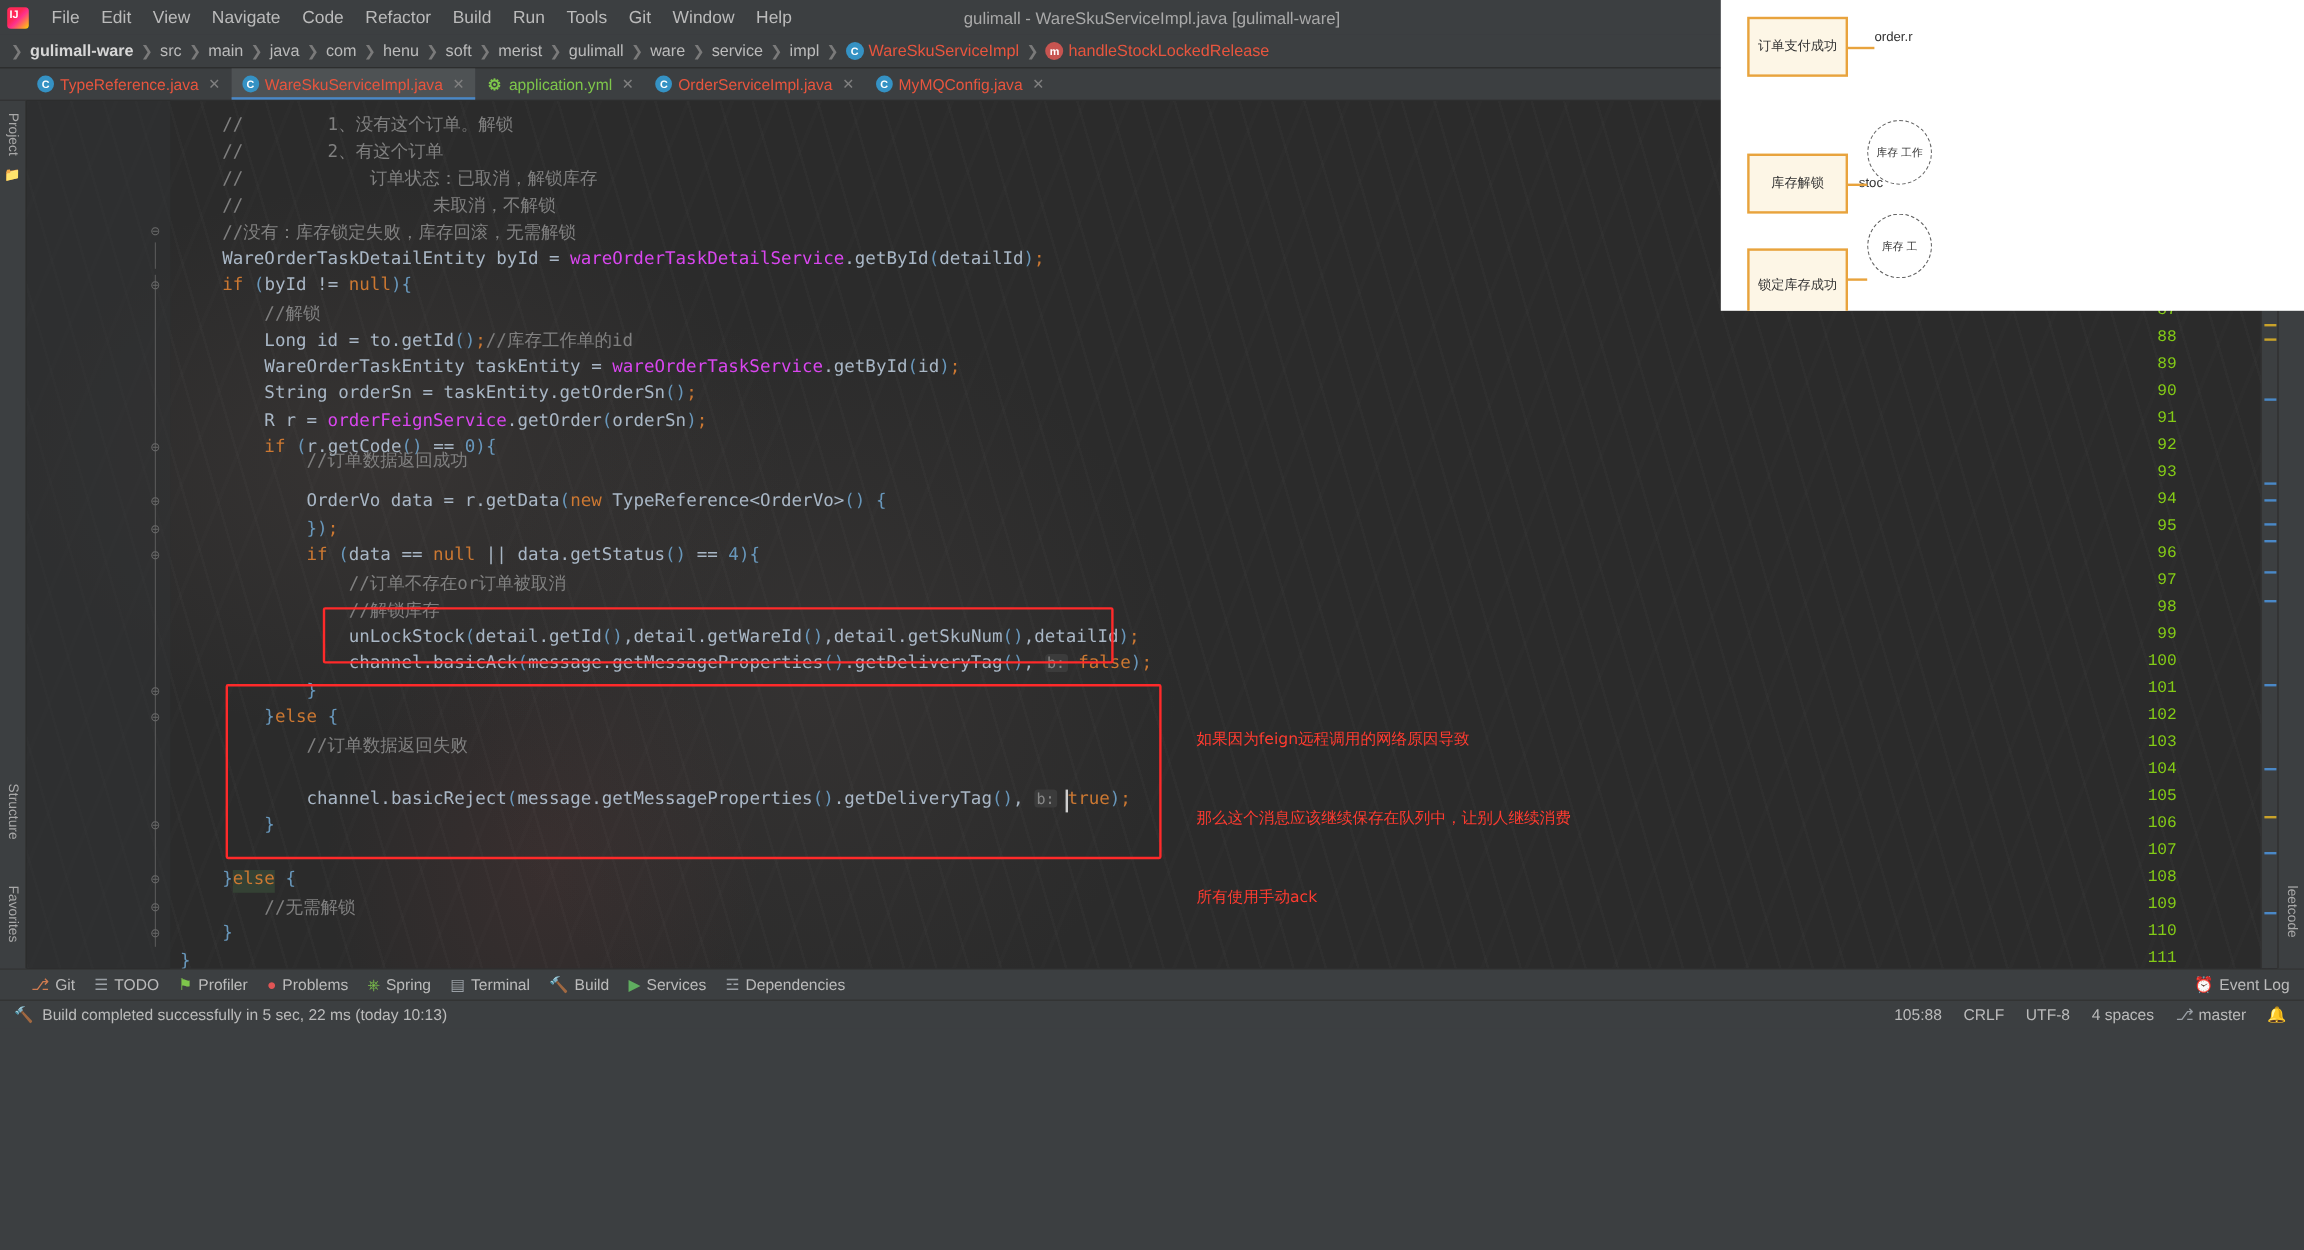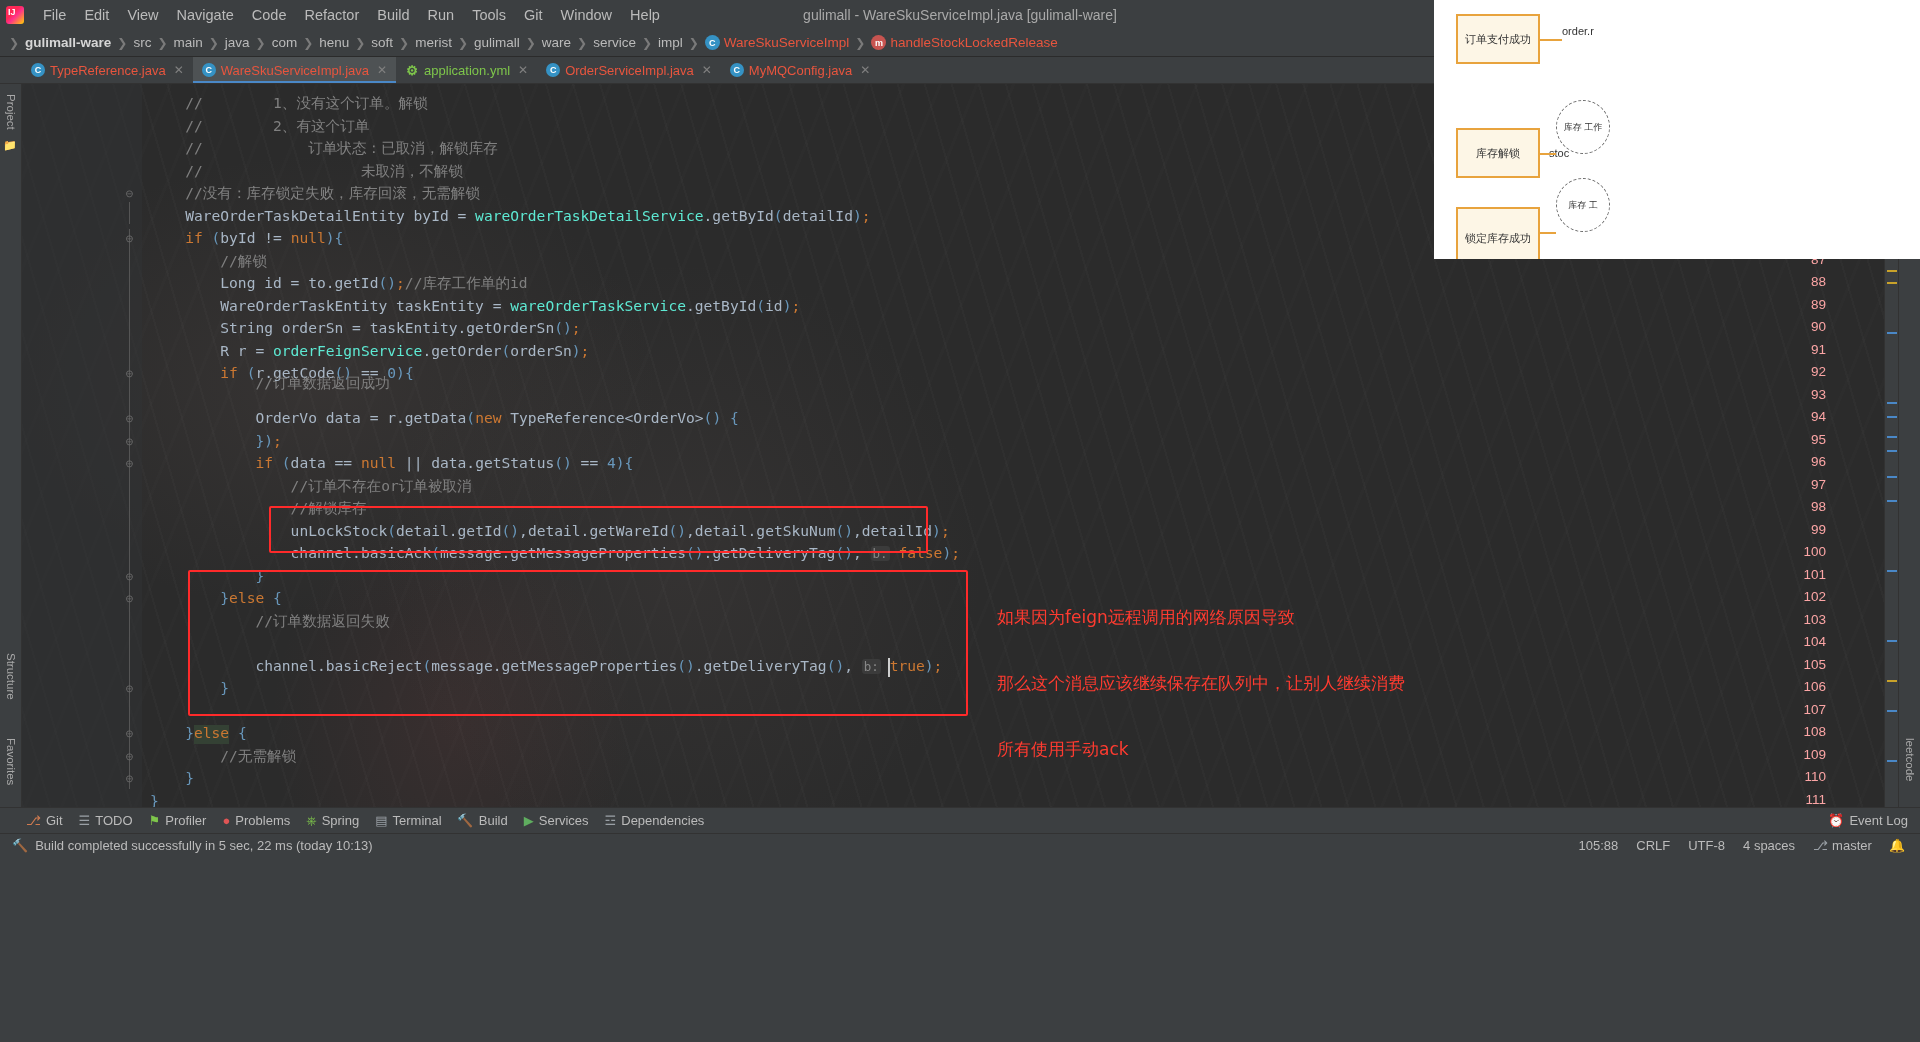--- a/index.html
+++ b/index.html
@@ -119,53 +119,53 @@
       repeating-linear-gradient(74deg, rgba(255,255,255,0.018) 0px, rgba(255,255,255,0.018) 2px, rgba(0,0,0,0) 2px, rgba(0,0,0,0) 26px),
       repeating-linear-gradient(112deg, rgba(255,255,255,0.013) 0px, rgba(255,255,255,0.013) 3px, rgba(0,0,0,0) 3px, rgba(0,0,0,0) 34px),
       #2b2b2b;
     pointer-events: none;
   }
   .gutter {
     position: absolute; left: 0; top: 0; bottom: 0; width: 120px;
     background: rgba(49,51,53,0.55);
   }
   .gutter-line {
-    position: absolute; right: 72px; width: 60px; text-align: right;
-    color: #fca5a5; font-size: 13.5px; font-family: Liberation Sans, sans-serif;
+    position: absolute; right: 84px; width: 60px; text-align: right;
+    color: #84cc16; font-size: 13.5px; font-family: Liberation Mono, monospace;
   }
   .fold {
     position: absolute; left: 102px; width: 11px; height: 11px;
     color: #888; font-size: 9px; text-align: center; line-height: 11px;
   }
   .fold-line {
     position: absolute; left: 107px; width: 1px; background: #555; 
   }
   .code-layer {
     position: absolute; left: 0; top: 0; right: 0; bottom: 0;
     font-family: "DejaVu Sans Mono", monospace; font-size: 14.6px;
   }
   .cl { position: absolute; left: 0; white-space: pre; color: #a9b7c6; }
   
   .k  { color: #cc7832; }   
   .cm { color: #808080; }   
   .ty { color: #a9b7c6; }
-  .fld{ color: #5eead4; }   
+  .fld{ color: #d946ef; }   
   .num{ color: #6897bb; }
   .hint {
     background: #3b3b3b; color: #888; border-radius: 3px;
     padding: 0 2px; font-size: 12.5px;
   }
 
   
   .redbox {
     position: absolute; border: 2px solid #ff2a2a; border-radius: 2px;
     pointer-events: none;
   }
   .rednote {
-    position: absolute; color: #ff3b30; font-size: 17px; line-height: 22px;
+    position: absolute; color: #ff3b30; font-size: 13px; line-height: 22px;
     font-family: "DejaVu Sans", sans-serif; white-space: pre;
   }
 
   
   .inspect-badge {
     position: absolute; right: 30px; top: 6px; display: flex; align-items: center; gap: 6px;
     font-size: 13px; color: #bbbbbb; z-index: 6;
   }
   .dot-err {
     width: 11px; height: 11px; border-radius: 50%; background: #e05555;

